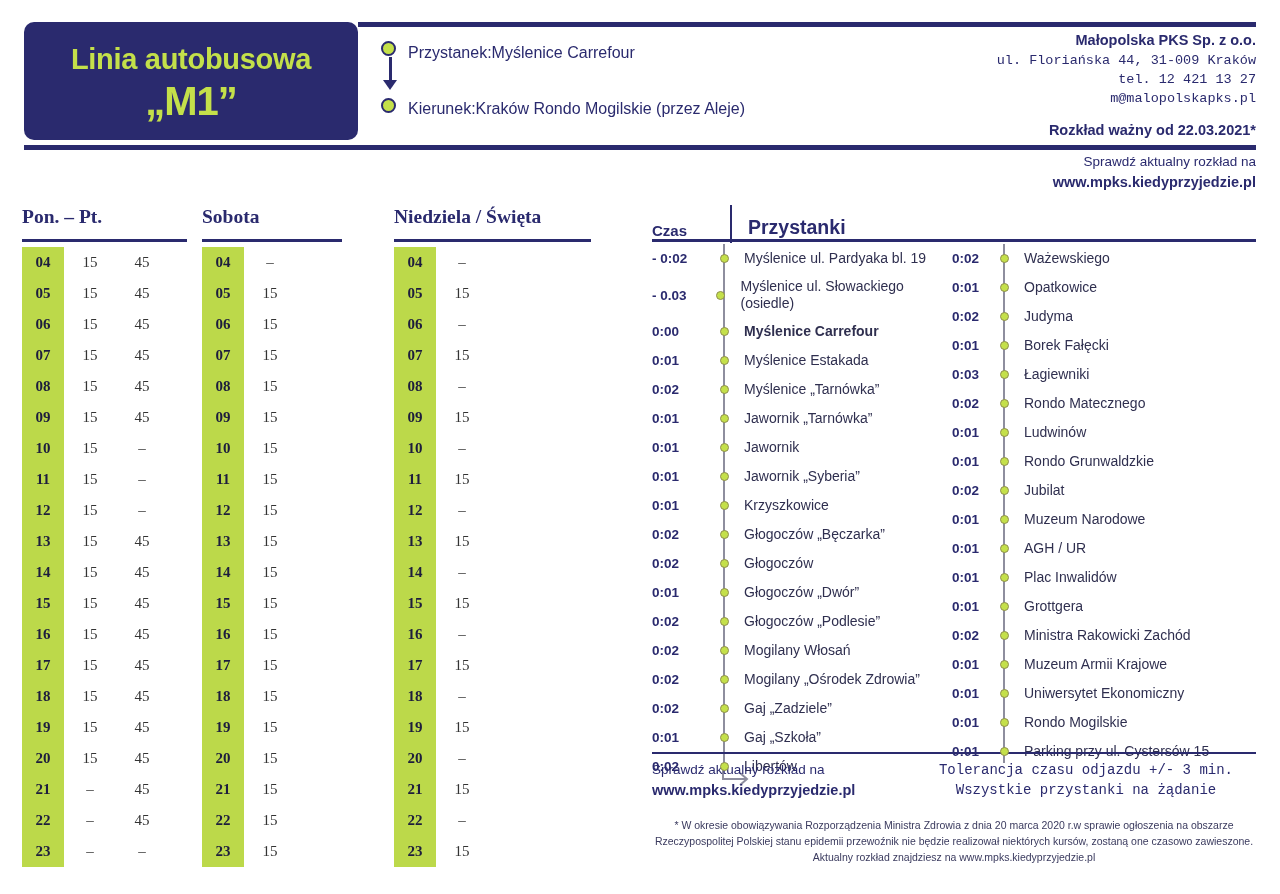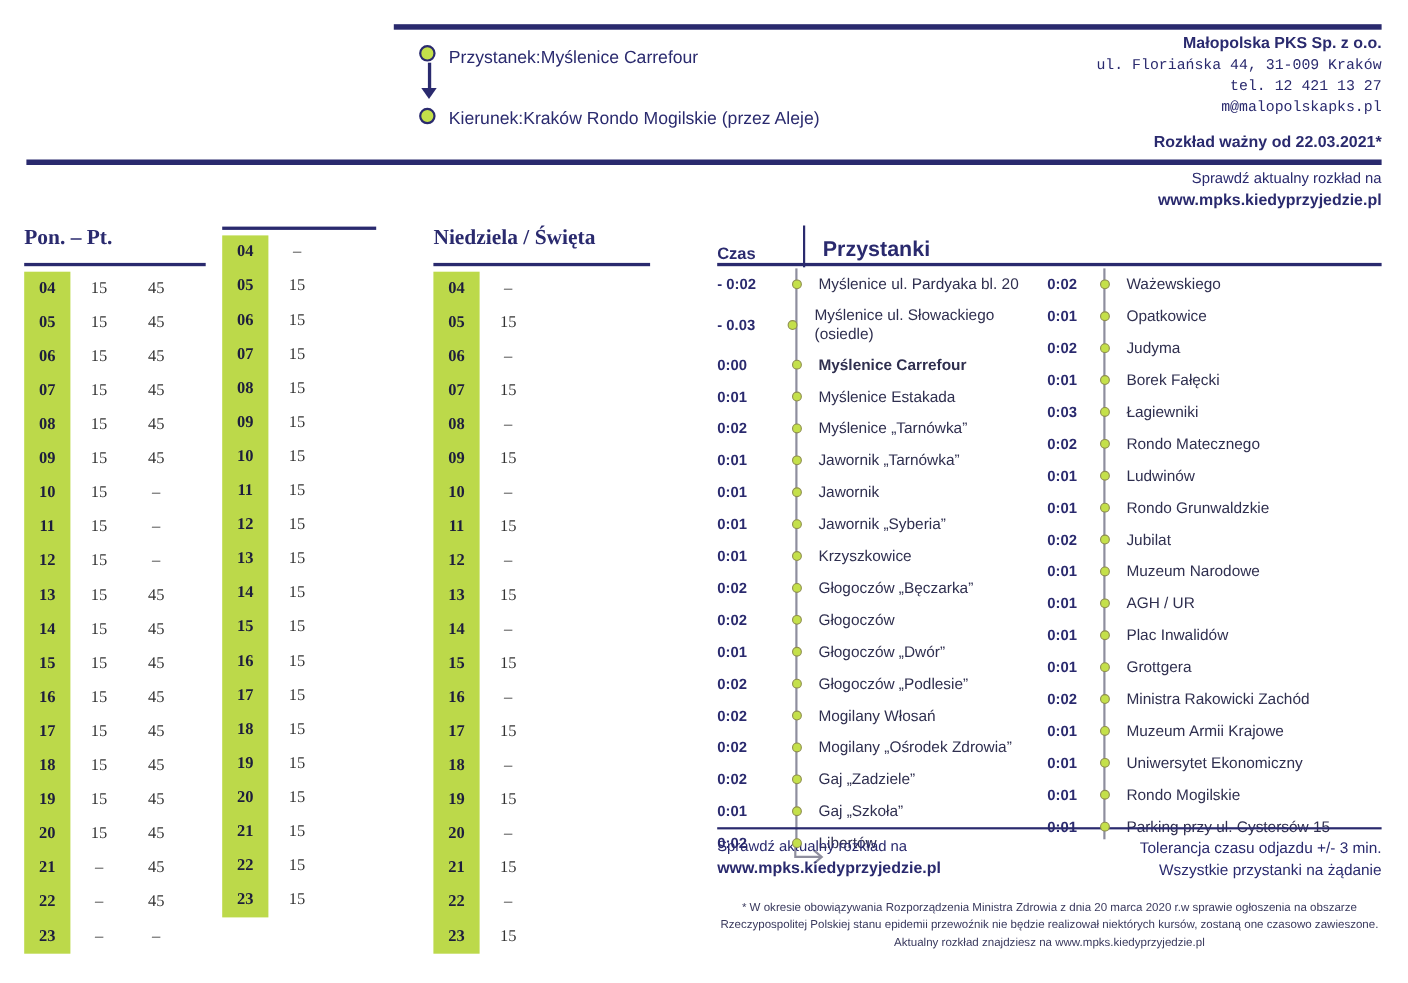--- a/index.html
+++ b/index.html
@@ -125,21 +125,21 @@
   }
   .stop-name { font-size: 14px; color: #2f2f4f; margin-left: 10px; line-height: 1.22; }
   .stop-name.bold { font-weight: bold; }
   .tail-arrow { position: absolute; left: 60px; bottom: -6px; width: 40px; height: 22px; }
 
   
   .footer-rule { position: absolute; left: 652px; top: 752px; width: 604px; height: 2px; background: #2a2a6e; }
   .foot-left { position: absolute; left: 652px; top: 760px; width: 300px; line-height: 1.45; }
   .foot-left .f1 { font-size: 13.5px; color: #2a2a6e; }
   .foot-left .f2 { font-size: 14.5px; font-weight: bold; color: #2a2a6e; }
-  .foot-right { position: absolute; right: 24px; top: 760px; width: 340px; text-align: right; line-height: 1.45; }
+  .foot-right { position: absolute; right: 24px; top: 760px; width: 340px; text-align: center; line-height: 1.45; font-family: Liberation Mono, monospace; }
   .foot-right div { font-size: 14px; color: #2a2a6e; }
   .disclaimer {
     position: absolute; left: 652px; top: 818px; width: 604px;
     text-align: center; font-size: 10.5px; color: #3a3a5e; line-height: 1.5;
   }
   .bottom-bar {
     position: absolute; right: 24px; bottom: 10px;
     display: flex; align-items: center; gap: 8px;
   }
   .bottom-bar .bb-site { font-size: 12.5px; font-weight: bold; color: #2a2a6e; }
@@ -155,20 +155,24 @@
   }
   .bottom-bar .bb-fb { font-size: 12.5px; font-weight: bold; color: #2a2a6e; }
 </style>
 </head>
 <body>
 
 <div class="page">
 
   <div class="header">
 
+    <div class="line-badge">
+      <div class="lb1">Linia autobusowa</div>
+      <div class="lb2">„M1”</div>
+    </div>
 
     <div class="hdr-rule-top"></div>
     <div class="hdr-rule-bottom"></div>
 
     <div class="dot-col">
       <div class="bigdot d1"></div>
       <div class="dot-link"></div>
       <div class="dot-arrow"></div>
       <div class="bigdot d2"></div>
     </div>
@@ -301,20 +305,21 @@
               <div class="tt-min">45</div>
             </div>
             <div class="tt-row">
               <div class="tt-hour">23</div>
               <div class="tt-min">–</div>
               <div class="tt-min">–</div>
             </div>
           </div>
         </div>
         <div class="tt-col c2">
+          <div class="tt-head">Sobota</div>
           <div class="tt-rule"></div>
           <div class="tt-body">
             <div class="hour-stripe"></div>
             <div class="tt-row">
               <div class="tt-hour">04</div>
               <div class="tt-min">–</div>
             </div>
             <div class="tt-row">
               <div class="tt-hour">05</div>
               <div class="tt-min">15</div>
@@ -492,21 +497,21 @@
     <div class="stops-rule"></div>
     <div class="stops-cols">
       <div class="stop-col left">
         <div class="stop-line"></div>
         <div id="stops-left">
             <div class="stop-row">
               <div class="stop-time">- 0:02</div>
               <div class="stop-dot-wrap">
                 <div class="stop-dot"></div>
               </div>
-              <div class="stop-name">Myślenice ul. Pardyaka bl. 20</div>
+              <div class="stop-name">Myślenice ul. Pardyaka bl. 19</div>
             </div>
             <div class="stop-row tall">
               <div class="stop-time">- 0.03</div>
               <div class="stop-dot-wrap">
                 <div class="stop-dot"></div>
               </div>
               <div class="stop-name">Myślenice ul. Słowackiego (osiedle)</div>
             </div>
             <div class="stop-row">
               <div class="stop-time">0:00</div>

